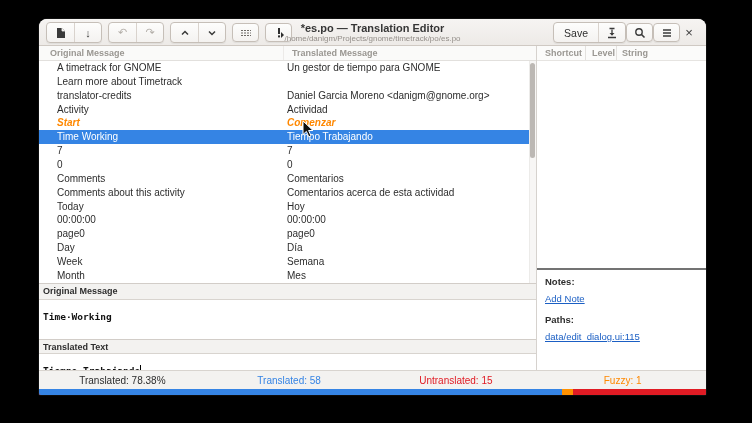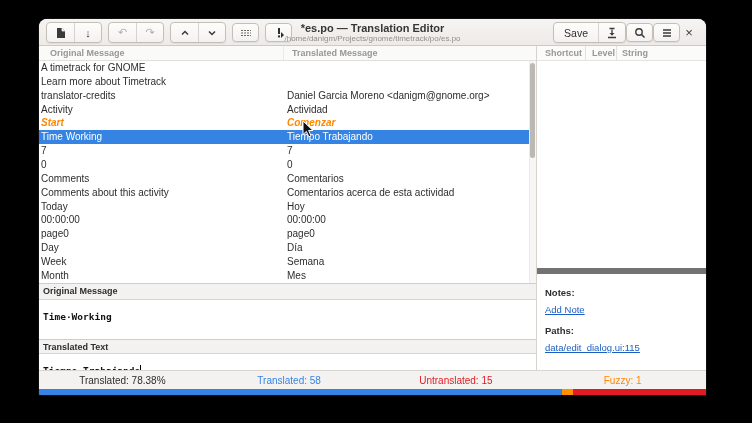--- a/index.html
+++ b/index.html
@@ -44,21 +44,21 @@
   .main { width:497px; flex:0 0 497px; display:flex; flex-direction:column; min-width:0; }
 
   .colheaders { height:15px; flex:0 0 15px; display:flex; background:#fafaf9;
                 border-bottom:1px solid #e2e0dd; }
   .colheaders .ch { font-size:9px; font-weight:bold; color:#9a9792; line-height:15px; }
   .ch1 { flex:0 0 245px; padding-left:11px; border-right:1px solid #eceae8; }
   .ch2 { flex:1; padding-left:8px; }
 
   .rows { position:relative; flex:0 0 222px; overflow:hidden; background:#fff; }
   .trow { display:flex; height:13.87px; line-height:13.9px; font-size:10px; color:#2d2d2d; }
-  .trow .c1 { flex:0 0 245px; padding-left:2px; overflow:hidden; white-space:nowrap; }
+  .trow .c1 { flex:0 0 245px; padding-left:18px; overflow:hidden; white-space:nowrap; }
   .trow .c2 { flex:1; padding-left:3px; overflow:hidden; white-space:nowrap; }
   .trow.fuzzy { color:#ff8800; font-style:italic; font-weight:bold; }
   .trow.selected { background:#3584e4; color:#fff; }
 
   .vscroll { position:absolute; top:0; right:0; bottom:0; width:7px;
              background:#f7f6f5; border-left:1px solid #ecebe9; }
   .vscroll .thumb { position:absolute; top:2px; right:1px; width:5px; height:95px;
                     background:#bcb8b4; border-radius:3px; }
 
   
@@ -77,21 +77,21 @@
   
   .sidebar { flex:1; border-left:1px solid #d6d2ce; display:flex;
              flex-direction:column; background:#fff; min-width:0; }
   .sb-headers { height:15px; flex:0 0 15px; display:flex; background:#fbfbfa;
                 border-bottom:1px solid #e6e4e1; }
   .sb-headers .sh { font-size:9px; font-weight:bold; color:#9a9792; line-height:15px; }
   .sh1 { flex:0 0 49px; padding-left:8px; border-right:1px solid #e3e1de; }
   .sh2 { flex:0 0 31px; padding-left:6px; border-right:1px solid #e3e1de; }
   .sh3 { flex:1; padding-left:5px; }
   .sb-table { flex:1; background:#fff; }
-  .sb-notes { flex:0 0 102px; border-top:6px solid #737373; padding:12px 8px; }
+  .sb-notes { flex:0 0 102px; border-top:2px solid #737373; padding:5px 8px; }
   .sb-notes .lbl { font-size:9.5px; font-weight:bold; color:#2e2e2e; line-height:13px; }
   .sb-notes a { font-size:9.5px; color:#1b5fc4; text-decoration:underline;
                 line-height:13px; display:inline-block; }
   .notes-gap { height:7px; }
 
   
   .statusbar { flex:0 0 19px; display:flex; align-items:center;
                background:#f3f2f0; border-top:1px solid #d8d4cf; }
   .status-item { flex:1; text-align:center; font-size:10px; }
   .progress { flex:0 0 6px; display:flex; background:#e01b24; }
@@ -196,20 +196,21 @@
       <div class="main">
         <div class="colheaders">
           <div class="ch ch1">Original Message</div>
           <div class="ch ch2">Translated Message</div>
         </div>
 
         <div class="rows">
 
             <div class="trow">
               <div class="c1">A timetrack for GNOME</div>
+              <div class="c2">Un gestor de tiempo para GNOME</div>
             </div>
 
             <div class="trow">
               <div class="c1">Learn more about Timetrack</div>
             </div>
 
             <div class="trow">
               <div class="c1">translator-credits</div>
               <div class="c2">Daniel Garcia Moreno &lt;danigm@gnome.org&gt;</div>
             </div>

